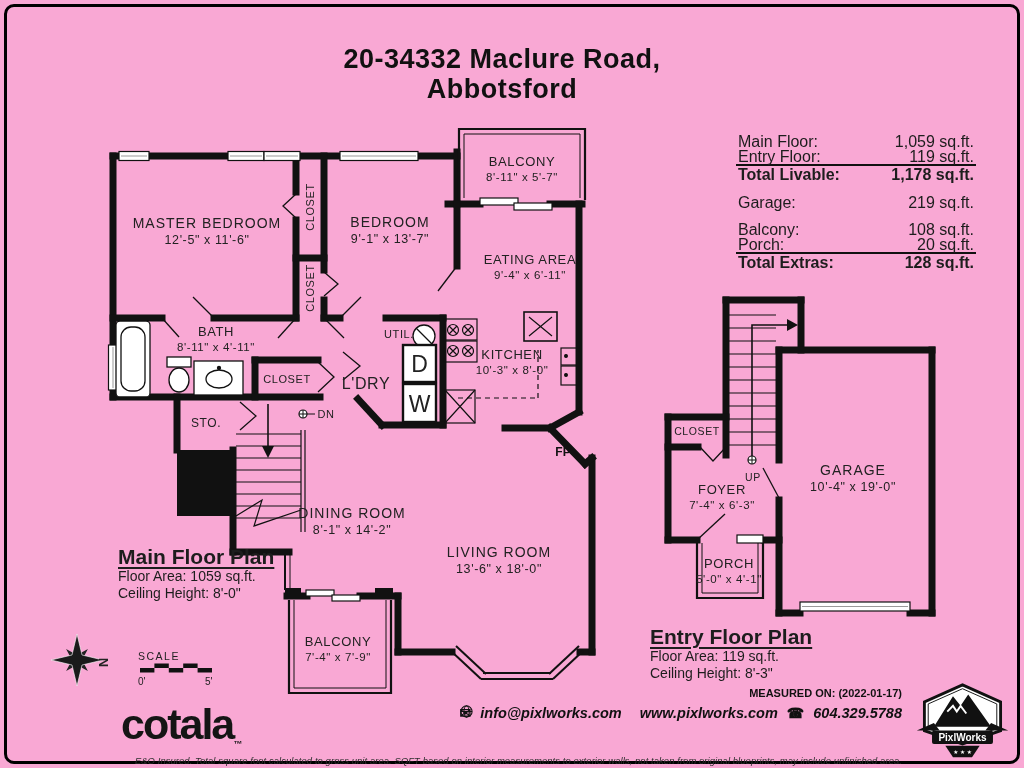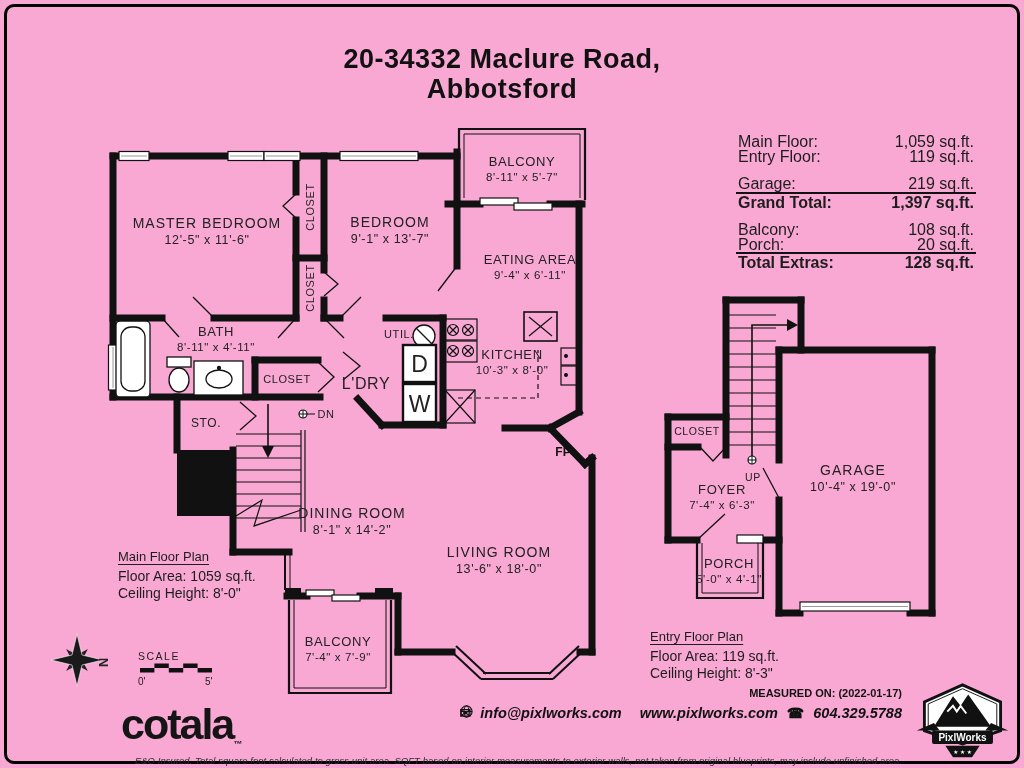--- a/index.html
+++ b/index.html
@@ -21,21 +21,21 @@
   .rname{font-size:14px;letter-spacing:1px;color:#222;}
   .rdims{font-size:12.5px;letter-spacing:.6px;color:#222;margin-top:2px;}
   .small .rname{font-size:13px;letter-spacing:.6px;}
   .small .rdims{font-size:11.5px;}
   .tiny{font-size:11px;letter-spacing:.6px;color:#222;}
   .vert{transform:translate(-50%,-50%) rotate(-90deg);}
   .appl{font-size:23px;color:#222;font-weight:400;}
   .fpl{font-size:12px;font-weight:bold;color:#111;}
   
   .phead{position:absolute;font-size:14px;line-height:17px;}
-  .phead .h{font-weight:normal;font-size:13px;text-decoration:underline;text-underline-offset:3px;margin-bottom:3px;}
+  .phead .h{font-weight:bold;font-size:21px;text-decoration:underline;text-underline-offset:3px;margin-bottom:3px;}
   
   .scalelab{position:absolute;font-size:10.5px;letter-spacing:1.5px;color:#222;}
   .scalenum{position:absolute;font-size:10px;color:#222;}
   .north{position:absolute;font-size:13px;font-weight:bold;color:#222;transform:rotate(90deg);}
   
   .brand{position:absolute;left:121px;top:700px;font-size:43px;font-weight:bold;letter-spacing:-2px;color:#151515;}
   .brand sup{font-size:9px;vertical-align:-8px;letter-spacing:0;}
   .measured{position:absolute;right:122px;top:687px;font-size:11px;font-weight:bold;color:#111;}
   .contact{position:absolute;right:122px;top:705px;font-size:14.5px;font-weight:bold;font-style:italic;
            color:#111;display:flex;gap:9px;align-items:center;}
@@ -279,28 +279,28 @@
 
   <div class="atable">
     <div class="arow">
         <span>Main Floor:</span>
         <span>1,059 sq.ft.</span>
       </div>
     <div class="arow">
         <span>Entry Floor:</span>
         <span>119 sq.ft.</span>
       </div>
+    <div class="atotal">
+        <span>Total Livable:</span>
+        <span>1,178 sq.ft.</span>
+      </div>
     <div class="agap"></div>
     <div class="arow">
         <span>Garage:</span>
         <span>219 sq.ft.</span>
-      </div>
-    <div class="atotal">
-        <span>Grand Total:</span>
-        <span>1,397 sq.ft.</span>
       </div>
     <div class="agap"></div>
     <div class="arow">
         <span>Balcony:</span>
         <span>108 sq.ft.</span>
       </div>
     <div class="arow">
         <span>Porch:</span>
         <span>20 sq.ft.</span>
       </div>

